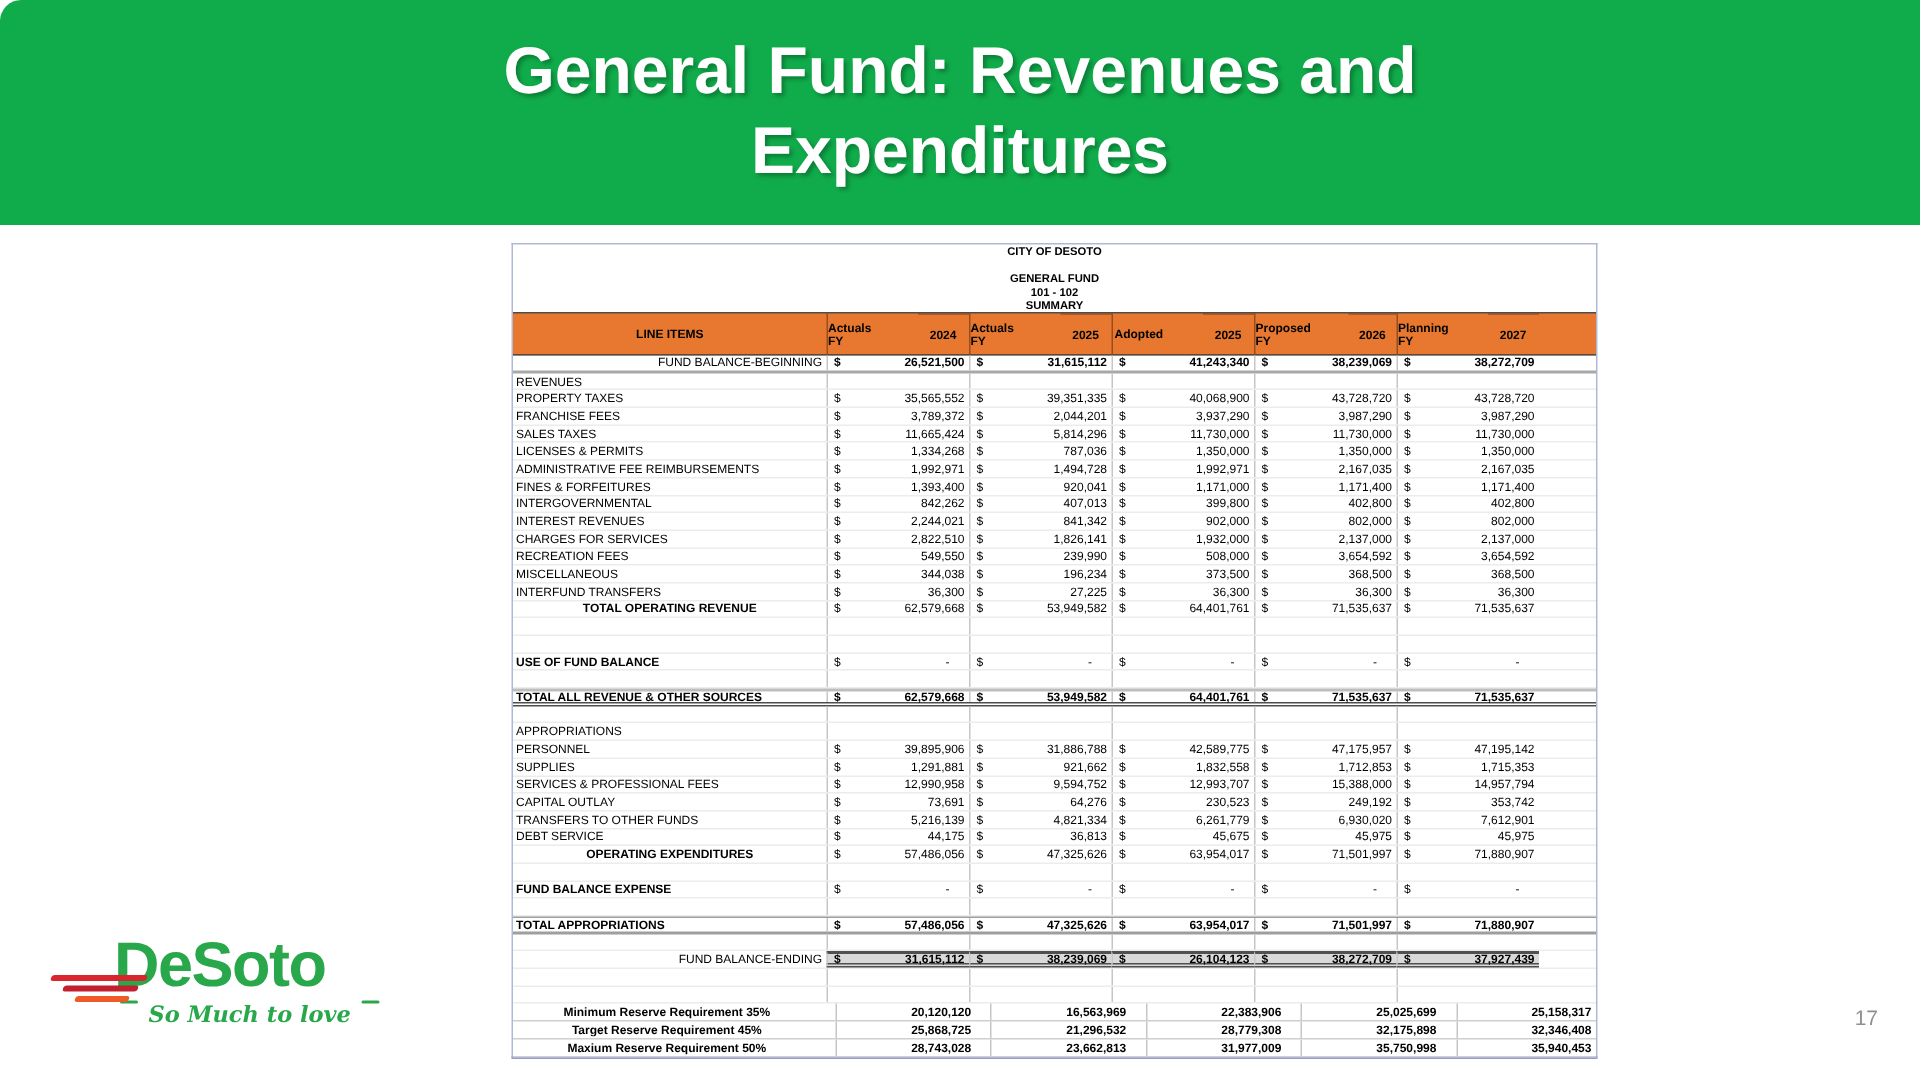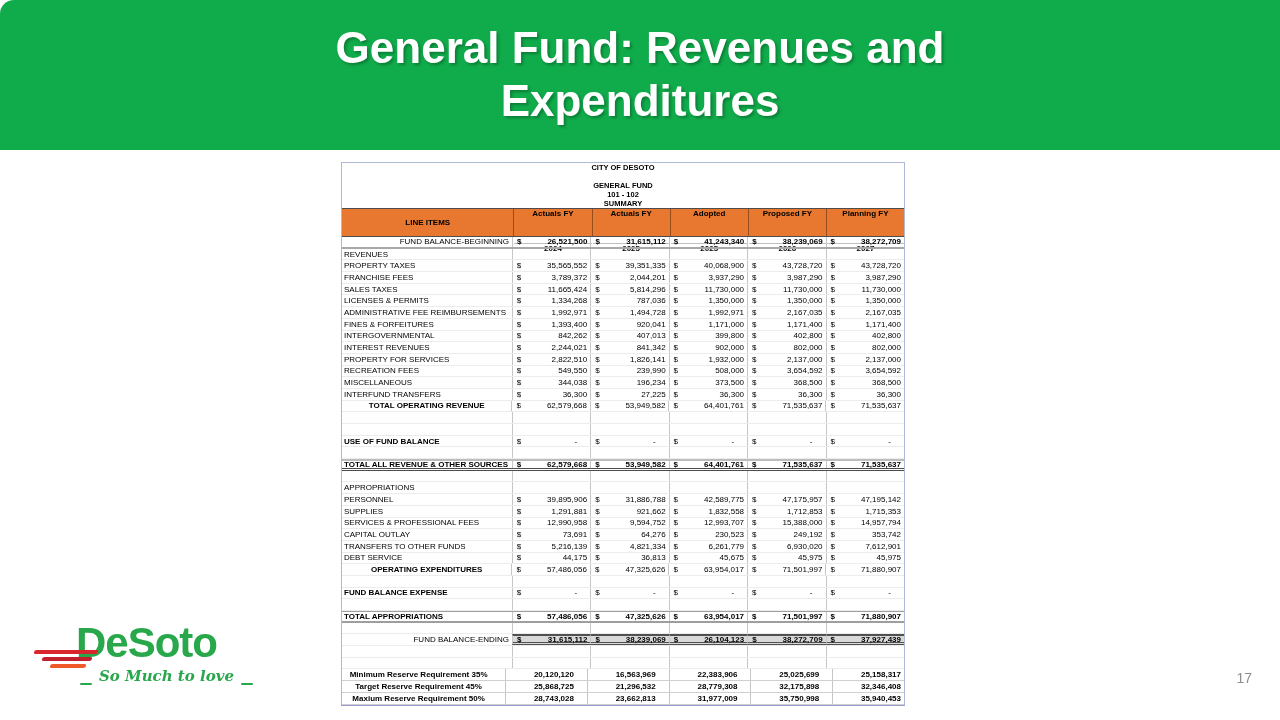--- a/index.html
+++ b/index.html
@@ -19,41 +19,41 @@
     border-top-left-radius:14px;
   }
   .banner h1 {
     color:#ffffff; font-size:44px; font-weight:bold; line-height:1.2;
     text-align:center; text-shadow:2px 2px 3px rgba(0,0,0,0.28);
     letter-spacing:0;
   }
 
   
   .sheet {
-    position:absolute; left:341px; top:162px; width:564px; height:544px;
+    position:absolute; left:341px; top:162px; width:724px; height:544px;
     background:#ffffff;
     border:1px solid #AEB9D8;
     border-bottom:2px solid #9a9ad2;
     font-size:8px; color:#000;
     display:flex; flex-direction:column;
   }
   .trow {
     height:9px; line-height:9px; flex:none;
     text-align:center; font-weight:bold; font-size:7.5px;
   }
   .hdr {
     height:29px; flex:none; display:flex;
     background:#E8782F; color:#000; font-weight:bold;
     border-top:1px solid #4d4d4d; border-bottom:1px solid #4d4d4d;
   }
   .hdr .hlbl {
     width:209px; display:flex; align-items:center; justify-content:center;
   }
   .hdr .hcol {
-    width:95px; display:flex; flex-direction:column;
+    width:95px; display:flex; flex-direction:row;
     border-left:1px solid rgba(0,0,0,0.35);
     gap:25px;
   }
   .hdr .hcol span {
     flex:1; display:flex; align-items:center; justify-content:center;
   }
   .hdr .hcol span + span { border-top:1px solid rgba(0,0,0,0.25); }
 
   .r { height:11.7px; flex:none; display:flex; align-items:center; border-bottom:1px solid #ececec; }
   .r .lbl { width:209px; padding-left:2px; overflow:hidden; white-space:nowrap; }
@@ -103,21 +103,21 @@
     transform:skewX(-18deg);
   }
   .wing i:nth-child(1){ width:64px; background:#D8252E; }
   .wing i:nth-child(2){ width:50px; background:#C21F2F; margin-left:8px; }
   .wing i:nth-child(3){ width:36px; background:#F05A28; margin-left:16px; }
   .logo-main {
     margin-left:42px; font-size:42px; font-weight:bold; color:#28A74B;
     letter-spacing:-1px; line-height:1;
   }
   .tagline {
-    margin-left:46px; margin-top:3px; display:flex; align-items:flex-end; gap:7px;
+    margin-left:46px; margin-top:3px; display:flex; align-items:flex-start; gap:7px;
     color:#28A74B; font-size:15px; font-style:italic; font-weight:bold;
     font-family:"DejaVu Serif", serif;
   }
   .tagline .dash { width:12px; height:2px; background:#28A74B; border-radius:1px; }
 
   
   .page-num {
     position:absolute; right:28px; top:670px;
     font-size:14px; color:#8f8f8f;
   }
@@ -367,21 +367,21 @@
       <div class="vc">
         <span class="d">$</span>
         <span class="n">802,000</span>
       </div>
       <div class="vc">
         <span class="d">$</span>
         <span class="n">802,000</span>
       </div>
     </div>
     <div class="r item">
-      <div class="lbl">PROPERTY FOR SERVICES</div>
+      <div class="lbl">CHARGES FOR SERVICES</div>
       <div class="vc">
         <span class="d">$</span>
         <span class="n">2,822,510</span>
       </div>
       <div class="vc">
         <span class="d">$</span>
         <span class="n">1,826,141</span>
       </div>
       <div class="vc">
         <span class="d">$</span>

